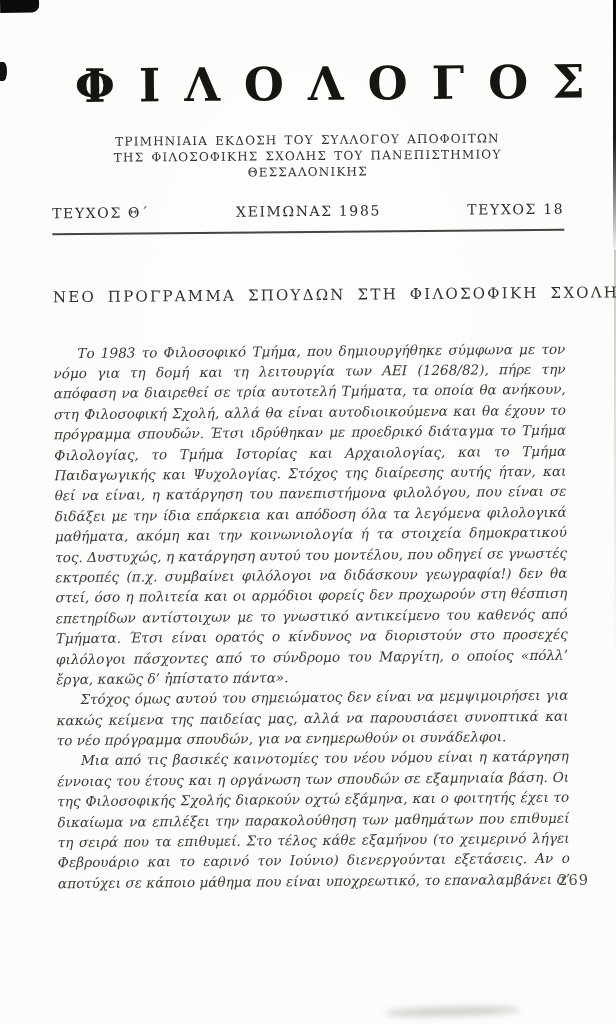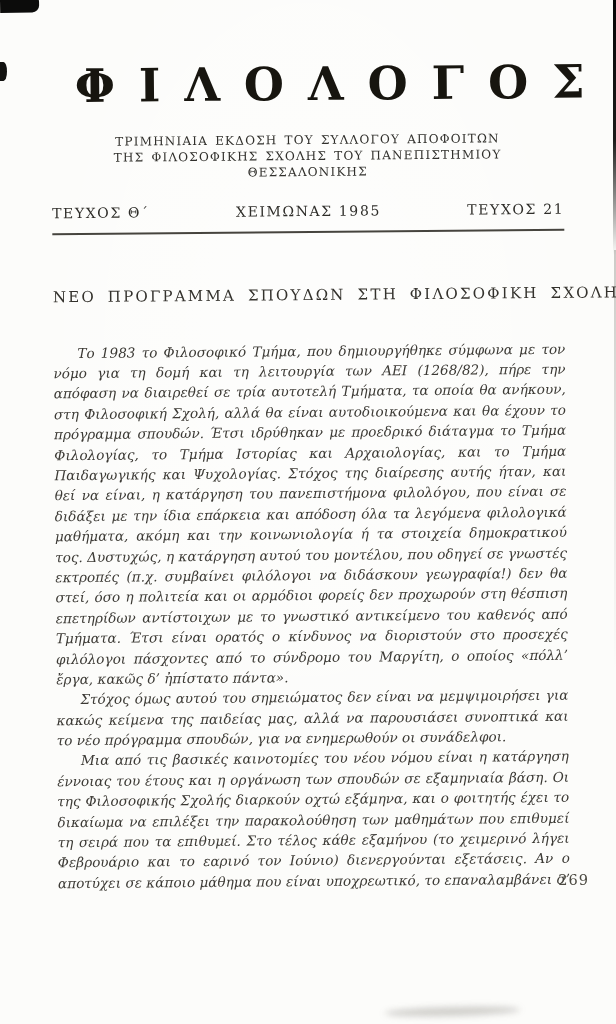--- a/index.html
+++ b/index.html
@@ -126,21 +126,21 @@
     <div class="masthead-title">ΦΙΛΟΛΟΓΟΣ</div>
 
     <div class="masthead-subtitle">
       <div>ΤΡΙΜΗΝΙΑΙΑ ΕΚΔΟΣΗ ΤΟΥ ΣΥΛΛΟΓΟΥ ΑΠΟΦΟΙΤΩΝ</div>
       <div>ΤΗΣ ΦΙΛΟΣΟΦΙΚΗΣ ΣΧΟΛΗΣ ΤΟΥ ΠΑΝΕΠΙΣΤΗΜΙΟΥ ΘΕΣΣΑΛΟΝΙΚΗΣ</div>
     </div>
 
     <div class="volume-row">
       <span>ΤΕΥΧΟΣ Θ΄</span>
       <span>ΧΕΙΜΩΝΑΣ 1985</span>
-      <span>ΤΕΥΧΟΣ 21</span>
+      <span>ΤΕΥΧΟΣ 18</span>
     </div>
 
     <hr class="header-rule">
 
     <div class="article-heading">ΝΕΟ ΠΡΟΓΡΑΜΜΑ ΣΠΟΥΔΩΝ ΣΤΗ ΦΙΛΟΣΟΦΙΚΗ ΣΧΟΛΗ</div>
 
     <div class="article-body">
         <div class="para">
           <div class="line first">Το 1983 το Φιλοσοφικό Τμήμα, που δημιουργήθηκε σύμφωνα με τον καινούριο</div>
           <div class="line">νόμο για τη δομή και τη λειτουργία των ΑΕΙ (1268/82), πήρε την ιστορική</div>

